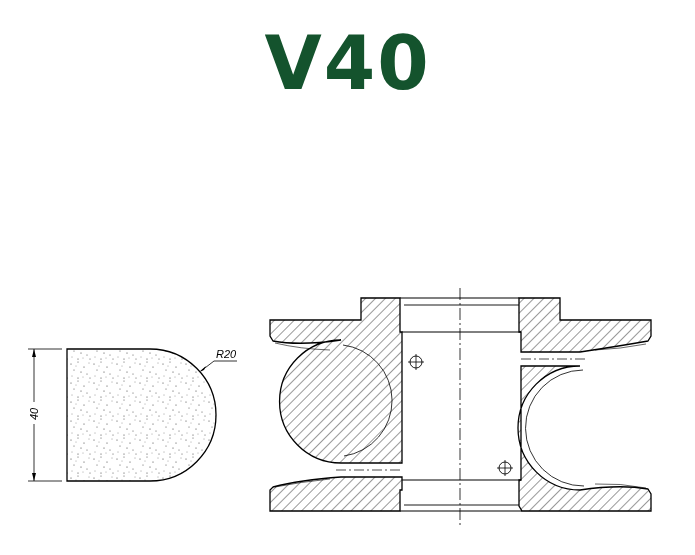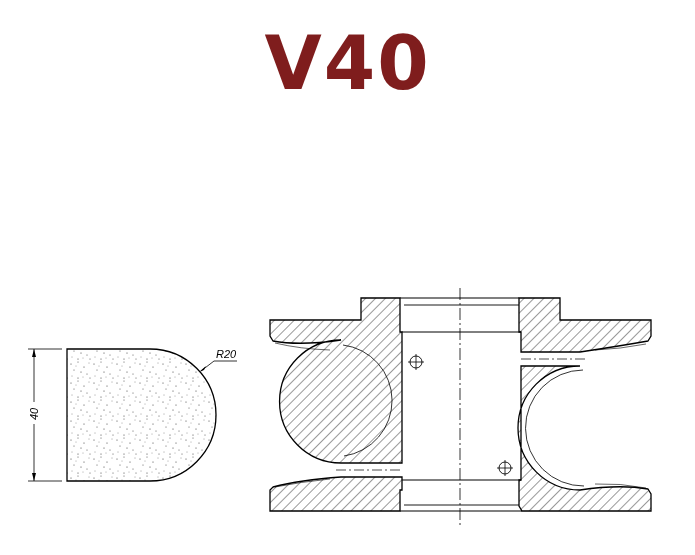--- a/index.html
+++ b/index.html
@@ -1,20 +1,20 @@
 <!DOCTYPE html>
 <html><head>
 <meta charset="utf-8">
 <style>
   html, body { margin: 0; padding: 0; background: #ffffff; }
   body { width: 695px; height: 555px; position: relative; overflow: hidden; }
   .title {
     position: absolute; left: 0; top: 18px; width: 695px; text-align: center;
     font-family: "DejaVu Sans", sans-serif; font-weight: bold; font-size: 74px;
-    color: #7f1d1d; letter-spacing: 2px; line-height: 90px;
+    color: #14532d; letter-spacing: 2px; line-height: 90px;
   }
   svg.drawing { position: absolute; left: 0; top: 0; }
   .dimtext { font-family: "Liberation Sans", sans-serif; font-style: italic; font-size: 11px; fill: #000; }
 </style>
 </head>
 <body>
 
 <div class="title">V40</div>
 
 <svg class="drawing" width="695" height="555" viewBox="0 0 695 555" xmlns="http://www.w3.org/2000/svg">

